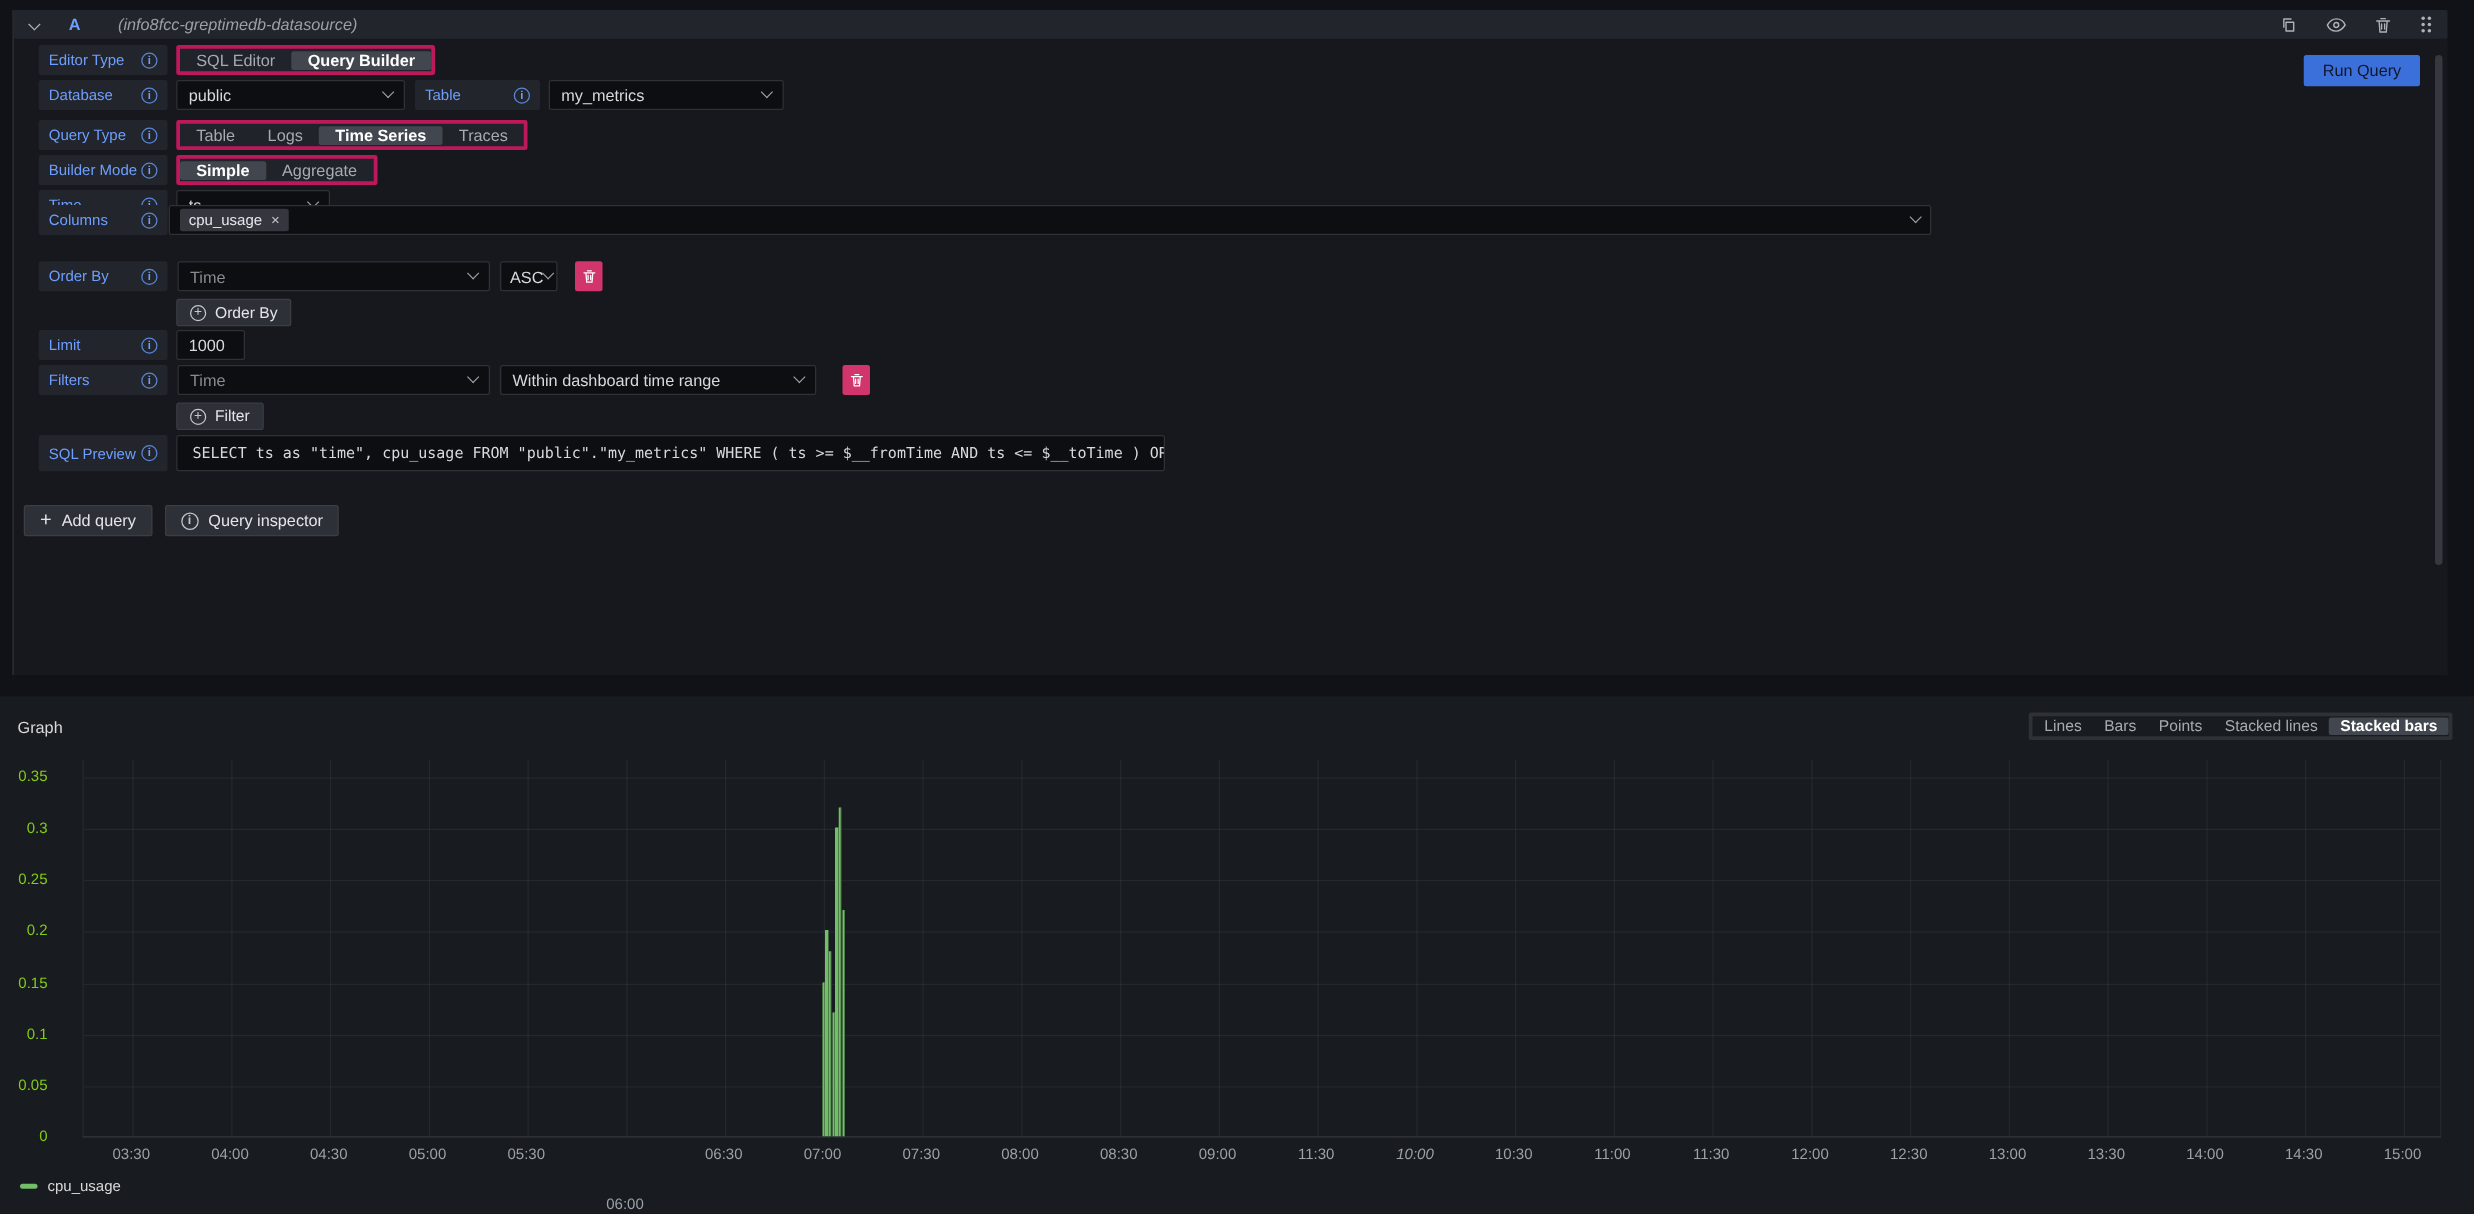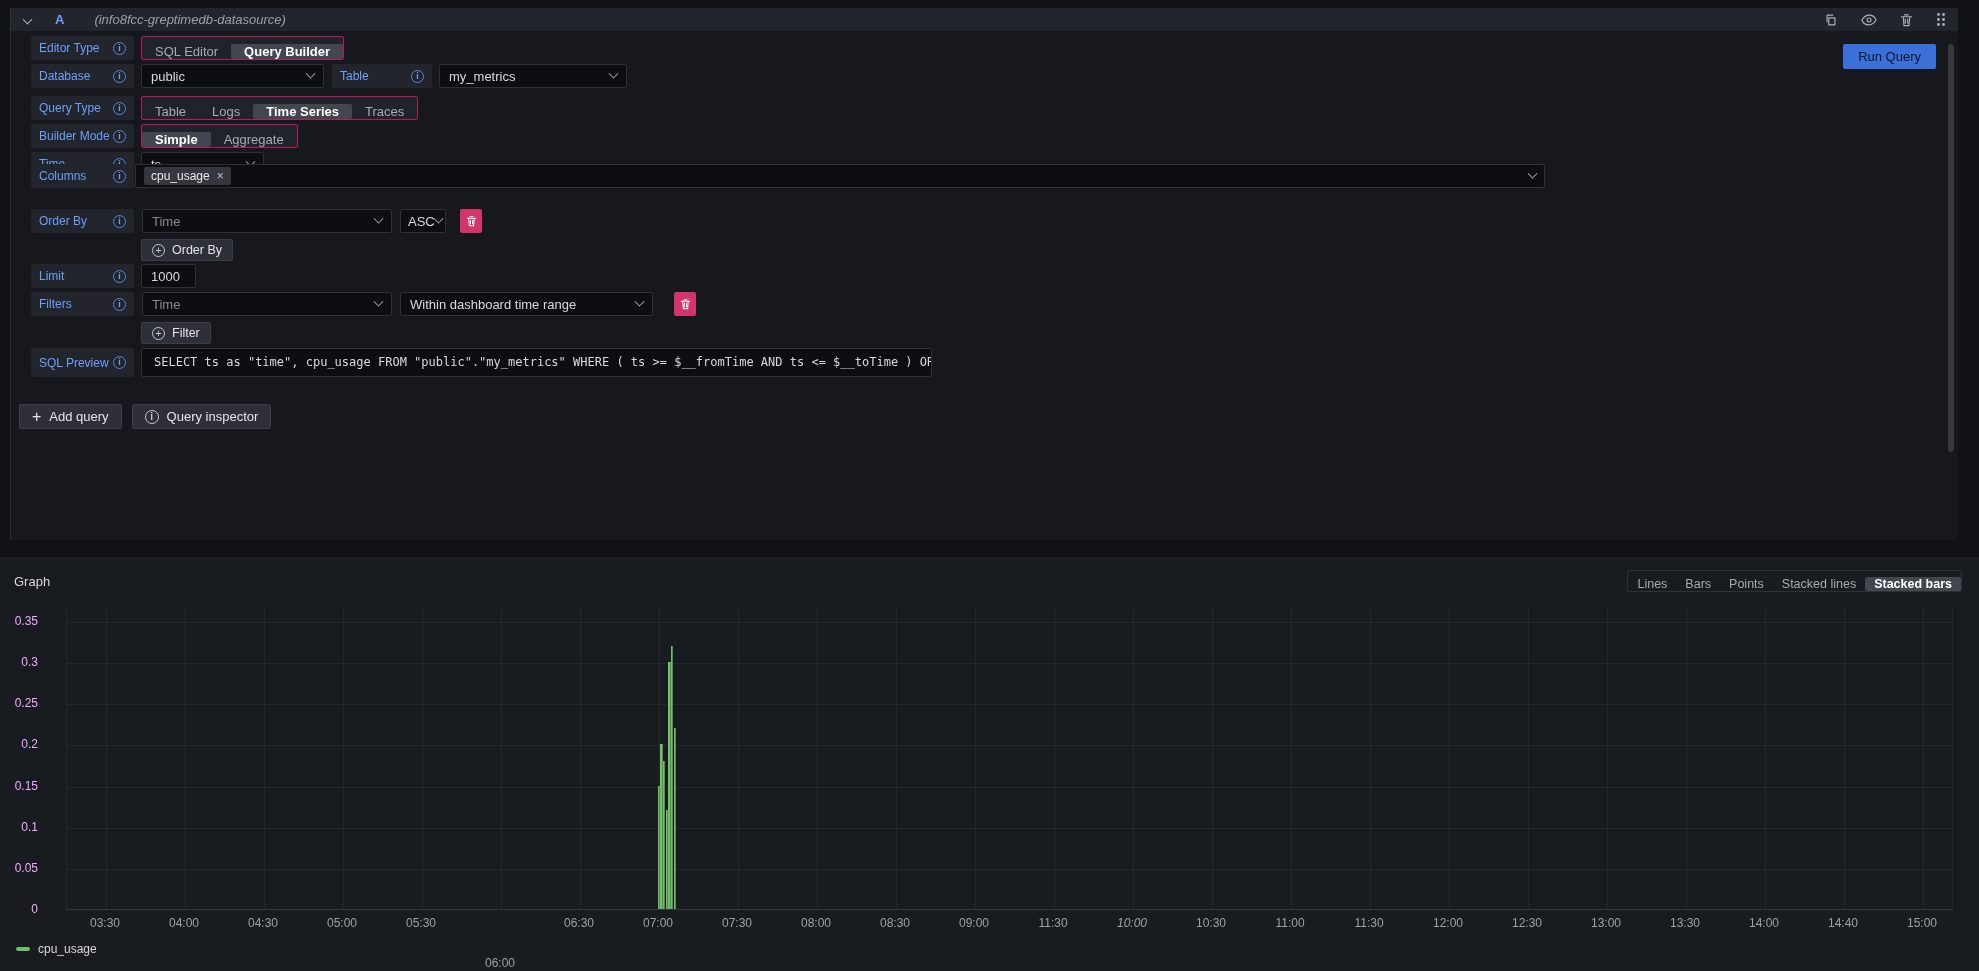--- a/index.html
+++ b/index.html
@@ -25,22 +25,22 @@
          padding:0 8px; color:#6e9fff; font-size:12px; font-weight:500; }
   .info { width:13px; height:13px; border-radius:50%; border:1px solid #5b86d6;
           color:#6e9fff; font-size:9px; line-height:11px; text-align:center;
           font-weight:700; flex:none; }
   .field { background:#0d0e12; border:1px solid #2e3136; border-radius:2px; height:24px;
            display:flex; align-items:center; justify-content:space-between;
            padding:0 9px; color:#d8d9da; font-size:13px; }
   .field .ph { color:#878b91; }
   .chev { width:7px; height:7px; border-right:1.4px solid #9aa0a6; border-bottom:1.4px solid #9aa0a6;
           transform:rotate(45deg) translate(-2px,-2px); flex:none; }
-  .seg { display:flex; align-items:flex-end; height:24px; background:#202329;
-         border:1px solid #be185d; border-radius:2px; overflow:hidden; }
+  .seg { display:flex; align-items:center; height:24px; background:#202329;
+         border:3px solid #be185d; border-radius:2px; overflow:hidden; }
   .seg-item { display:flex; align-items:center; padding:0 13px; font-size:13px;
               color:#a6abb2; cursor:pointer; white-space:nowrap; }
   .seg-item.sel { background:#42464e; color:#ffffff; font-weight:700; border-radius:2px; }
   .tag { background:#34373d; border-radius:2px; height:18px; display:flex; align-items:center;
          gap:7px; padding:0 7px; color:#e6e8ea; font-size:12px; }
   .tag .x { color:#c4c7cc; font-size:12px; cursor:pointer; }
   .btn-sec { background:#2d3036; border:1px solid #3b3e44; border-radius:2px;
              color:#e3e5e8; font-size:12.5px; font-weight:500; height:22px;
              display:inline-flex; align-items:center; gap:7px; padding:0 10px; cursor:pointer; }
   .plus-circle { width:13px; height:13px; border-radius:50%; border:1px solid #c4c7cc;
@@ -71,21 +71,21 @@
   #graph-modes .seg-item { padding:0 9px; font-size:12.5px; }
   #plot { position:absolute; left:66px; top:51px; width:1887px; height:302px;
           border-left:1px solid rgba(204,204,220,0.07);
           border-right:1px solid rgba(204,204,220,0.07);
           border-bottom:1px solid rgba(204,204,220,0.16); }
   .grid-h { position:absolute; left:0; width:100%; height:1px; background:rgba(204,204,220,0.07); }
   .grid-v { position:absolute; top:0; bottom:0; width:1px; background:rgba(204,204,220,0.07); }
   .bar { position:absolute; bottom:0; width:2.4px; background:#73bf69;
          box-shadow:inset -0.5px 0 0 rgba(10,12,10,0.55); }
   .ytick { position:absolute; left:0; width:48px; text-align:right; padding-right:10px;
-           color:#f0abfc; font-size:12px; }
+           color:#84cc16; font-size:12px; }
   .xtick { position:absolute; width:50px; text-align:center; color:#9da1a8; font-size:12px; top:359px; }
   #legend { position:absolute; left:16px; top:385px; display:flex; align-items:center; gap:8px; }
   #legend .mark { width:14px; height:4px; border-radius:2px; background:#73bf69; }
   #legend .ltext { color:#d8d9da; font-size:12px; }
 </style>
 </head>
 <body>
 
 <div id="query-card">
 
@@ -369,21 +369,21 @@
       <div class="xtick" style="left: 1028px;">11:30</div>
       <div class="xtick" style="left: 1107px; font-style: italic;">10:00</div>
       <div class="xtick" style="left: 1186px;">10:30</div>
       <div class="xtick" style="left: 1265px;">11:00</div>
       <div class="xtick" style="left: 1344px;">11:30</div>
       <div class="xtick" style="left: 1423px;">12:00</div>
       <div class="xtick" style="left: 1502px;">12:30</div>
       <div class="xtick" style="left: 1581px;">13:00</div>
       <div class="xtick" style="left: 1660px;">13:30</div>
       <div class="xtick" style="left: 1739px;">14:00</div>
-      <div class="xtick" style="left: 1818px;">14:40</div>
+      <div class="xtick" style="left: 1818px;">14:30</div>
       <div class="xtick" style="left: 1897px;">15:00</div>
     </div>
 
   <div id="legend">
     <span class="mark"></span>
     <span class="ltext">cpu_usage</span>
   </div>
 </div>
 
 </body></html>

